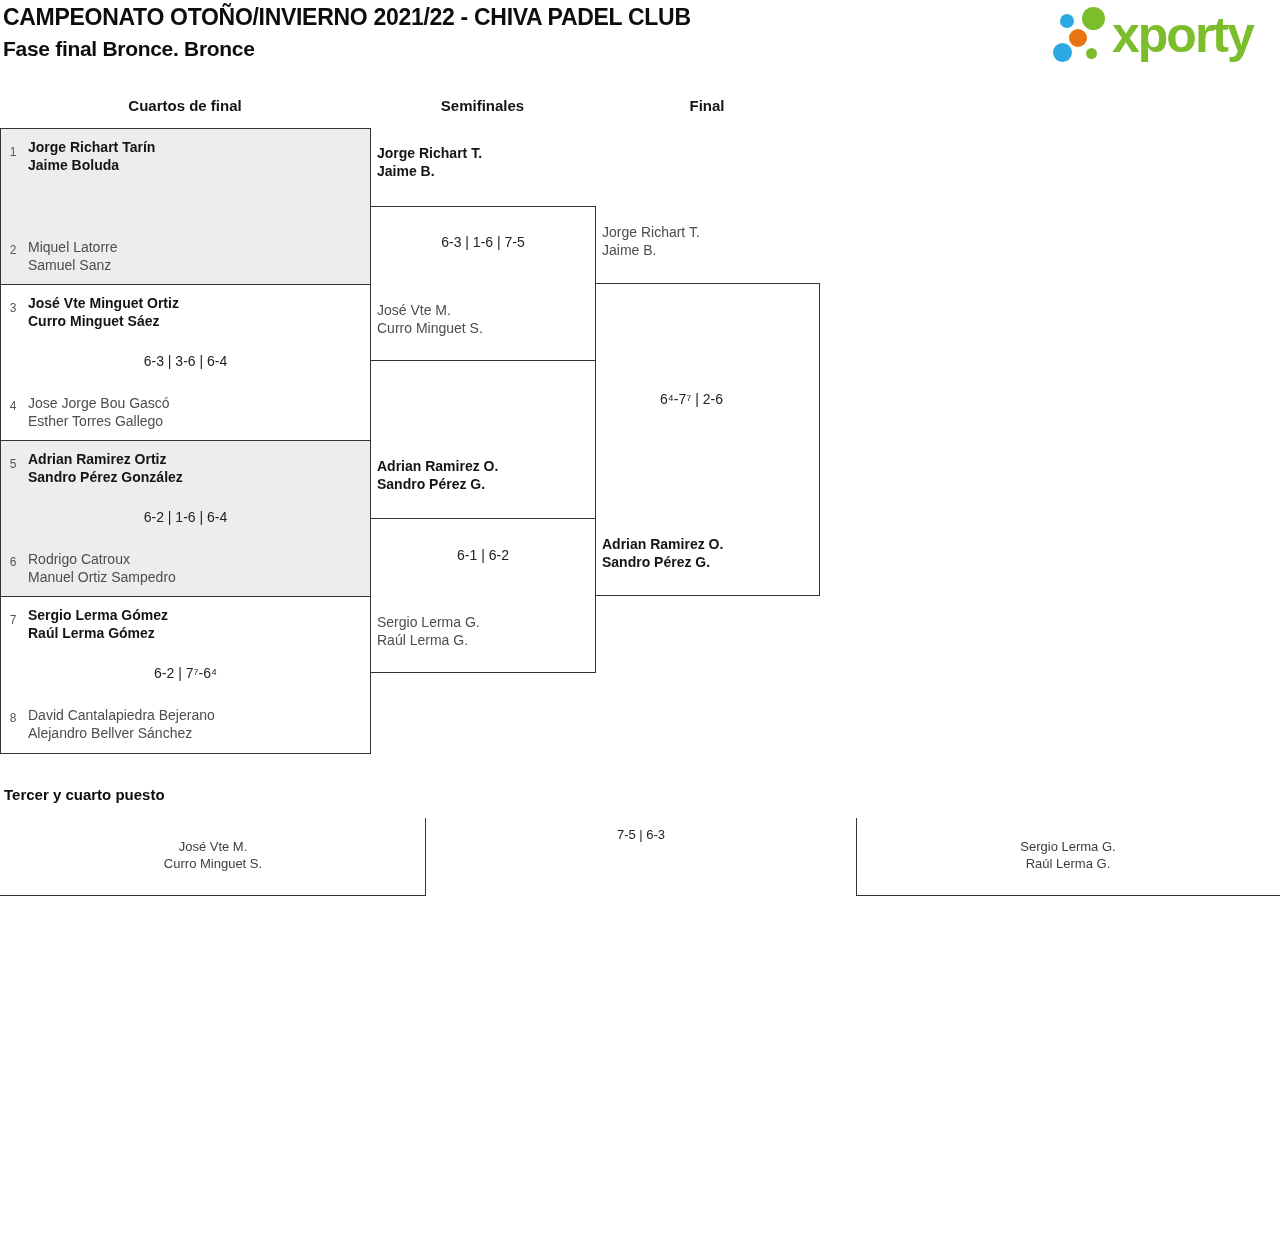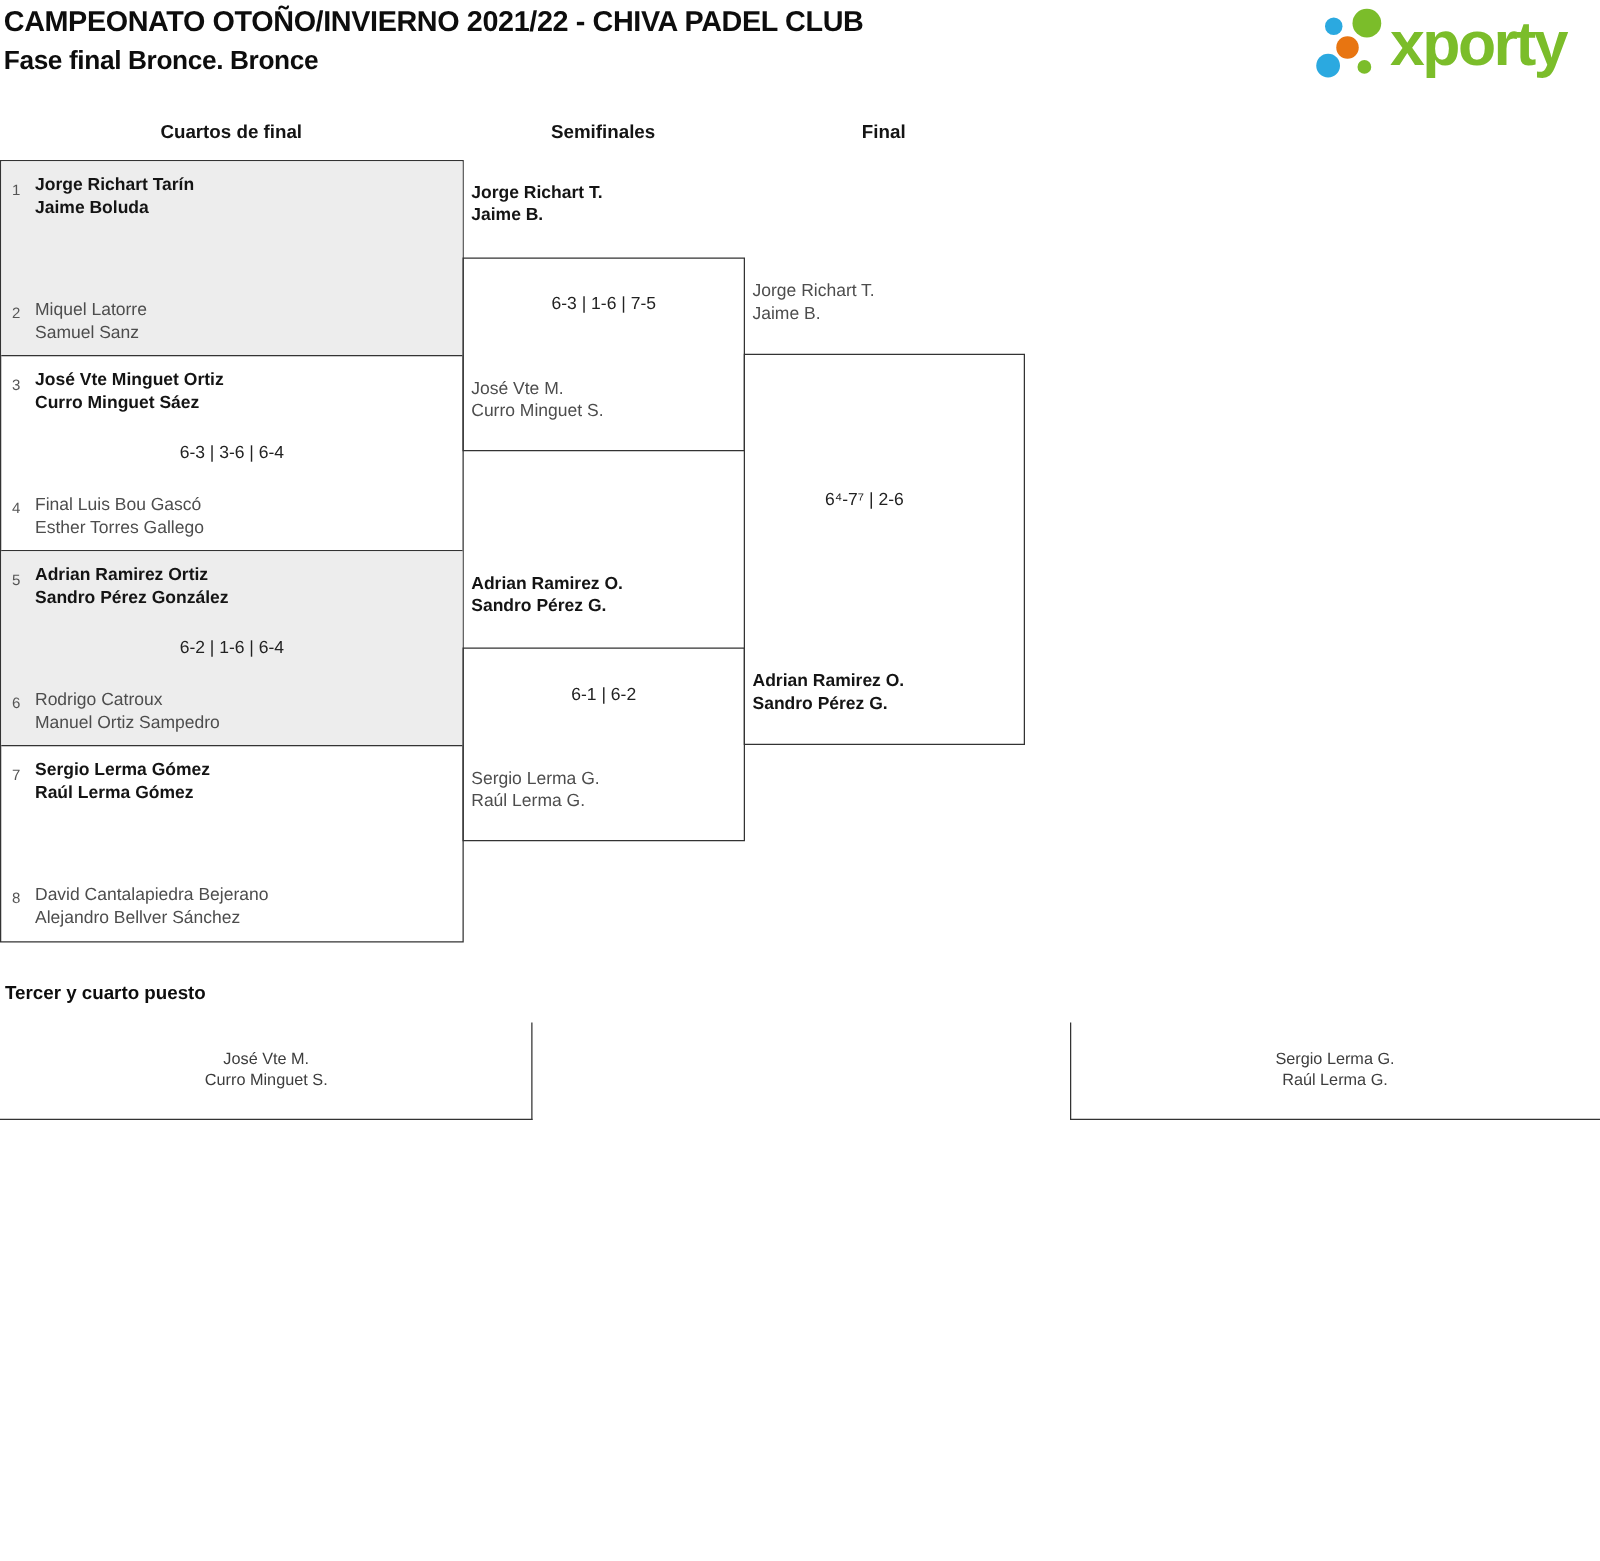--- a/index.html
+++ b/index.html
@@ -89,21 +89,21 @@
 
     <div class="qf-block sep">
       <div class="seed s-top">3</div>
       <div class="team t-top winner">
         <div>José Vte Minguet Ortiz</div>
         <div>Curro Minguet Sáez</div>
       </div>
       <div class="score">6-3 | 3-6 | 6-4</div>
       <div class="seed s-bottom">4</div>
       <div class="team t-bottom loser">
-        <div>Final Luis Bou Gascó</div>
+        <div>Jose Jorge Bou Gascó</div>
         <div>Esther Torres Gallego</div>
       </div>
     </div>
 
     <div class="qf-block shaded sep">
       <div class="seed s-top">5</div>
       <div class="team t-top winner">
         <div>Adrian Ramirez Ortiz</div>
         <div>Sandro Pérez González</div>
       </div>
@@ -114,20 +114,21 @@
         <div>Manuel Ortiz Sampedro</div>
       </div>
     </div>
 
     <div class="qf-block">
       <div class="seed s-top">7</div>
       <div class="team t-top winner">
         <div>Sergio Lerma Gómez</div>
         <div>Raúl Lerma Gómez</div>
       </div>
+      <div class="score">6-2 | 7⁷-6⁴</div>
       <div class="seed s-bottom">8</div>
       <div class="team t-bottom loser">
         <div>David Cantalapiedra Bejerano</div>
         <div>Alejandro Bellver Sánchez</div>
       </div>
     </div>
 
   </div>
 
   <div class="match-box" style="left:370px;top:206px;width:226px;height:155px;"></div>
@@ -163,18 +164,19 @@
     <div>Sandro Pérez G.</div>
   </div>
 
   <div class="tp-title">Tercer y cuarto puesto</div>
   <div class="tp-box-left"></div>
   <div class="tp-box-right"></div>
   <div class="tp-team left">
     <div>José Vte M.</div>
     <div>Curro Minguet S.</div>
   </div>
+  <div class="tp-score">7-5 | 6-3</div>
   <div class="tp-team right">
     <div>Sergio Lerma G.</div>
     <div>Raúl Lerma G.</div>
   </div>
 
 </div>
 
 </body></html>

